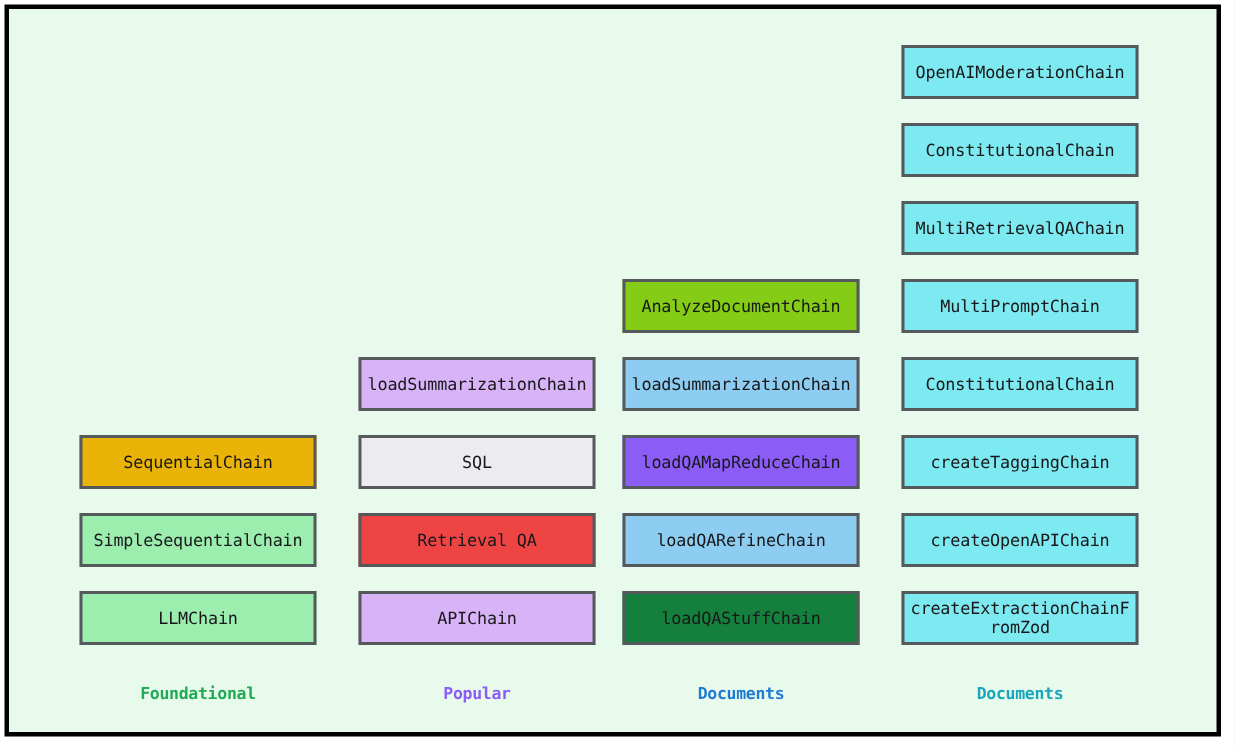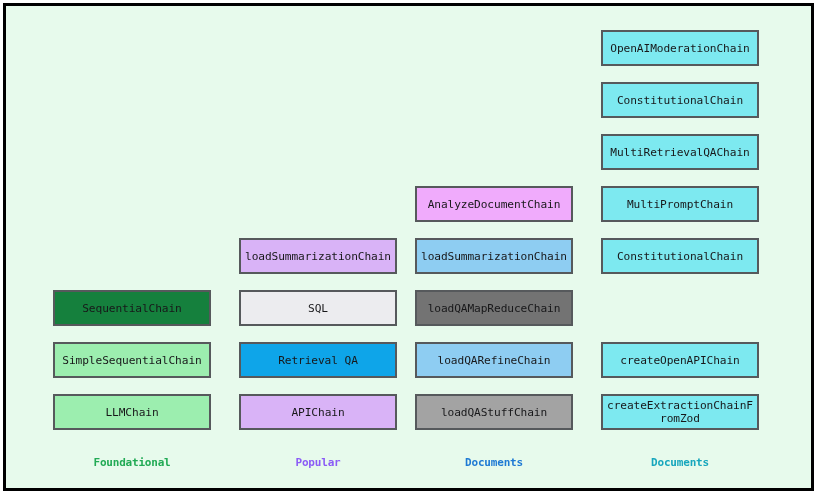--- a/index.html
+++ b/index.html
@@ -78,44 +78,45 @@
     letter-spacing: -0.2px;
     font-family: "DejaVu Sans Mono", "Liberation Mono", monospace;
   }
 </style>
 </head>
 <body>
 
 <div id="diagram-frame" style="background: rgb(231, 250, 236); border-color: rgb(0, 0, 0);">
   <div id="columns">
       <div class="column col-0">
-        <div class="node fill-green" style="top: 284px; background: #15803d; border-color: rgb(86, 89, 92);">SequentialChain</div>
+        <div class="node fill-green" style="top: 284px; background: #eab308; border-color: rgb(86, 89, 92);">SequentialChain</div>
         <div class="node fill-green" style="top: 336px; background: rgb(156, 238, 175); border-color: rgb(86, 89, 92);">SimpleSequentialChain</div>
         <div class="node fill-green" style="top: 388px; background: rgb(156, 238, 175); border-color: rgb(86, 89, 92);">LLMChain</div>
         <div class="column-label" style="color: rgb(34, 170, 85);">Foundational</div>
       </div>
       <div class="column col-1">
         <div class="node fill-purple" style="top: 232px; background: rgb(217, 179, 247); border-color: rgb(86, 89, 92);">loadSummarizationChain</div>
         <div class="node fill-gray" style="top: 284px; background: rgb(236, 236, 239); border-color: rgb(86, 89, 92);">SQL</div>
-        <div class="node fill-gray" style="top: 336px; background: #0ea5e9; border-color: rgb(86, 89, 92);">Retrieval QA</div>
+        <div class="node fill-gray" style="top: 336px; background: #ef4444; border-color: rgb(86, 89, 92);">Retrieval QA</div>
         <div class="node fill-purple" style="top: 388px; background: rgb(217, 179, 247); border-color: rgb(86, 89, 92);">APIChain</div>
         <div class="column-label" style="color: rgb(139, 92, 246);">Popular</div>
       </div>
       <div class="column col-2">
-        <div class="node fill-blue" style="top: 180px; background: #f0abfc; border-color: rgb(86, 89, 92);">AnalyzeDocumentChain</div>
+        <div class="node fill-blue" style="top: 180px; background: #84cc16; border-color: rgb(86, 89, 92);">AnalyzeDocumentChain</div>
         <div class="node fill-blue" style="top: 232px; background: rgb(142, 205, 242); border-color: rgb(86, 89, 92);">loadSummarizationChain</div>
-        <div class="node fill-blue" style="top: 284px; background: #737373; border-color: rgb(86, 89, 92);">loadQAMapReduceChain</div>
+        <div class="node fill-blue" style="top: 284px; background: #8b5cf6; border-color: rgb(86, 89, 92);">loadQAMapReduceChain</div>
         <div class="node fill-blue" style="top: 336px; background: rgb(142, 205, 242); border-color: rgb(86, 89, 92);">loadQARefineChain</div>
-        <div class="node fill-blue" style="top: 388px; background: #a3a3a3; border-color: rgb(86, 89, 92);">loadQAStuffChain</div>
+        <div class="node fill-blue" style="top: 388px; background: #15803d; border-color: rgb(86, 89, 92);">loadQAStuffChain</div>
         <div class="column-label" style="color: rgb(31, 122, 212);">Documents</div>
       </div>
       <div class="column col-3">
         <div class="node fill-cyan" style="top: 24px; background: rgb(125, 233, 240); border-color: rgb(86, 89, 92);">OpenAIModerationChain</div>
         <div class="node fill-cyan" style="top: 76px; background: rgb(125, 233, 240); border-color: rgb(86, 89, 92);">ConstitutionalChain</div>
         <div class="node fill-cyan" style="top: 128px; background: rgb(125, 233, 240); border-color: rgb(86, 89, 92);">MultiRetrievalQAChain</div>
         <div class="node fill-cyan" style="top: 232px; background: rgb(125, 233, 240); border-color: rgb(86, 89, 92);">ConstitutionalChain</div>
         <div class="node fill-cyan" style="top: 180px; background: rgb(125, 233, 240); border-color: rgb(86, 89, 92);">MultiPromptChain</div>
+        <div class="node fill-cyan" style="top: 284px; background: rgb(125, 233, 240); border-color: rgb(86, 89, 92);">createTaggingChain</div>
         <div class="node fill-cyan" style="top: 336px; background: rgb(125, 233, 240); border-color: rgb(86, 89, 92);">createOpenAPIChain</div>
         <div class="node fill-cyan" style="top: 388px; background: rgb(125, 233, 240); border-color: rgb(86, 89, 92);">createExtractionChainFromZod</div>
         <div class="column-label" style="color: rgb(23, 166, 189);">Documents</div>
       </div>
     </div>
 </div>
 
 </body></html>

